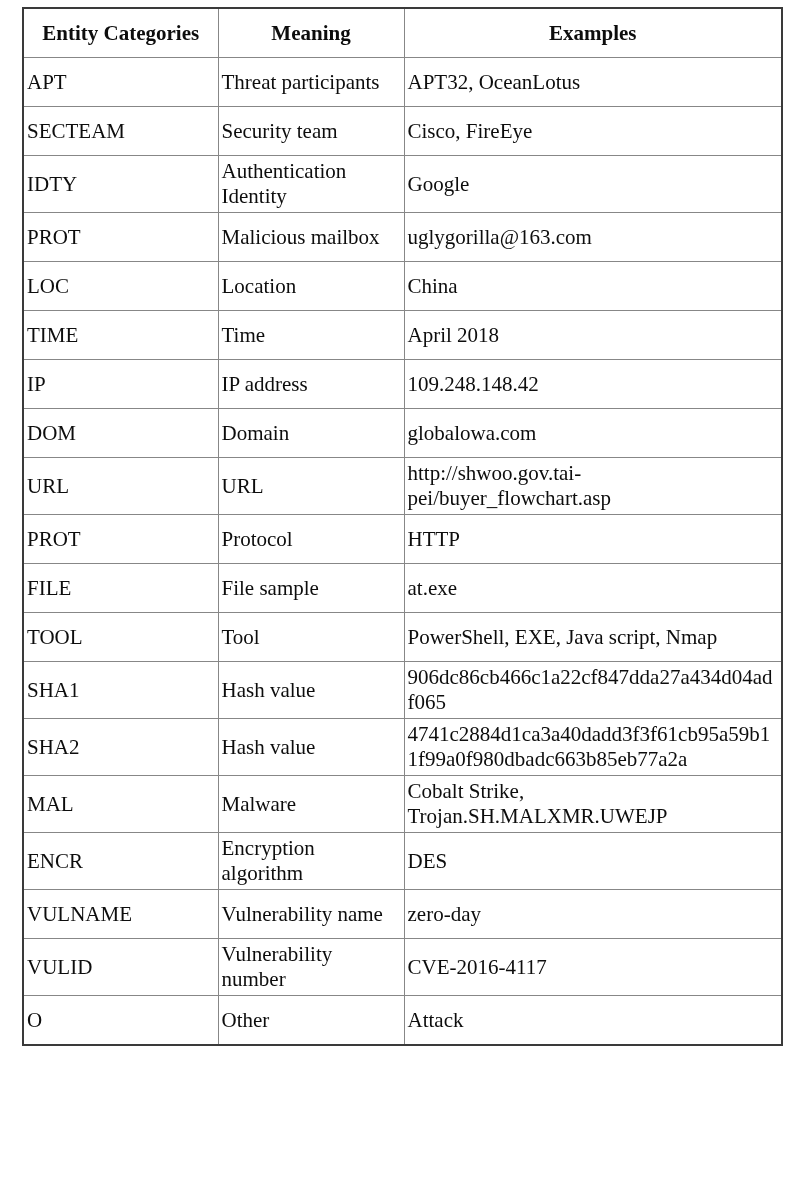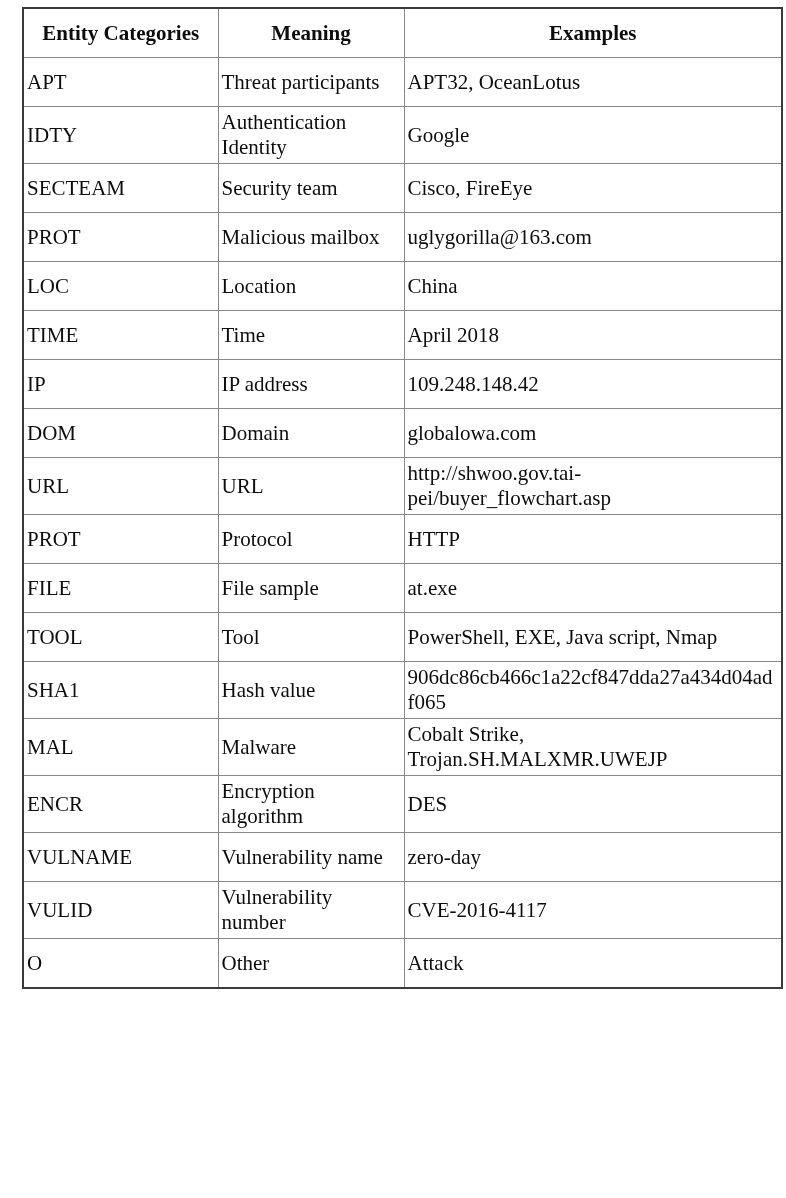--- a/index.html
+++ b/index.html
@@ -67,28 +67,28 @@
         <th>Examples</th>
       </tr>
     </thead>
     <tbody>
       <tr>
         <td class="category-cell">APT</td>
         <td class="meaning-cell">Threat participants</td>
         <td class="examples-cell">APT32, OceanLotus</td>
       </tr>
       <tr>
+        <td class="category-cell">SECTEAM</td>
+        <td class="meaning-cell">Security team</td>
+        <td class="examples-cell">Cisco, FireEye</td>
+      </tr>
+      <tr>
         <td class="category-cell">IDTY</td>
         <td class="meaning-cell">Authentication Identity</td>
         <td class="examples-cell">Google</td>
-      </tr>
-      <tr>
-        <td class="category-cell">SECTEAM</td>
-        <td class="meaning-cell">Security team</td>
-        <td class="examples-cell">Cisco, FireEye</td>
       </tr>
       <tr>
         <td class="category-cell">PROT</td>
         <td class="meaning-cell">Malicious mailbox</td>
         <td class="examples-cell">uglygorilla@163.com</td>
       </tr>
       <tr>
         <td class="category-cell">LOC</td>
         <td class="meaning-cell">Location</td>
         <td class="examples-cell">China</td>
@@ -127,20 +127,25 @@
         <td class="category-cell">TOOL</td>
         <td class="meaning-cell">Tool</td>
         <td class="examples-cell">PowerShell, EXE, Java script, Nmap</td>
       </tr>
       <tr>
         <td class="category-cell">SHA1</td>
         <td class="meaning-cell">Hash value</td>
         <td class="examples-cell">906dc86cb466c1a22cf847dda27a434d04adf065</td>
       </tr>
       <tr>
+        <td class="category-cell">SHA2</td>
+        <td class="meaning-cell">Hash value</td>
+        <td class="examples-cell">4741c2884d1ca3a40dadd3f3f61cb95a59b11f99a0f980dbadc663b85eb77a2a</td>
+      </tr>
+      <tr>
         <td class="category-cell">MAL</td>
         <td class="meaning-cell">Malware</td>
         <td class="examples-cell">Cobalt Strike, Trojan.SH.MALXMR.UWEJP</td>
       </tr>
       <tr>
         <td class="category-cell">ENCR</td>
         <td class="meaning-cell">Encryption algorithm</td>
         <td class="examples-cell">DES</td>
       </tr>
       <tr>

